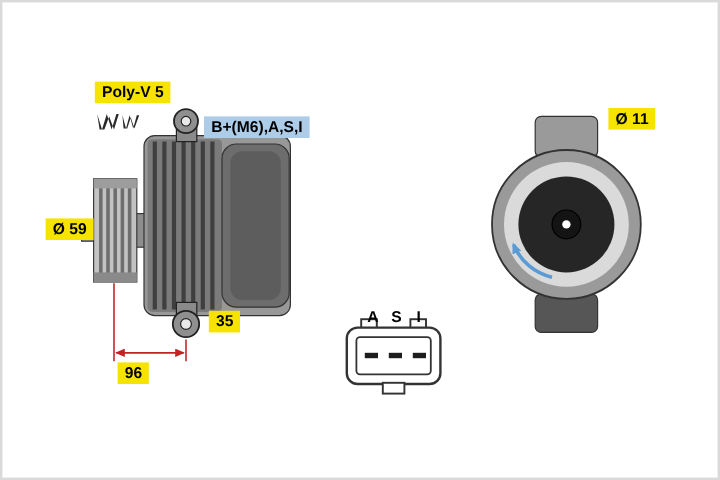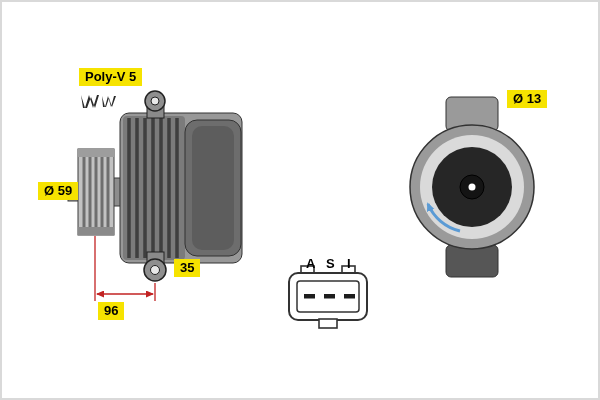--- a/index.html
+++ b/index.html
@@ -99,27 +99,28 @@
       <circle cx="470" cy="185" r="52" fill="#dadada"></circle>
       <circle cx="470" cy="185" r="40" fill="#262626"></circle>
       <circle cx="470" cy="185" r="12" fill="#141414" stroke="#000"></circle>
       <circle cx="470" cy="185" r="3.5" fill="#ffffff"></circle>
       <path d="M 458 229 A 46 46 0 0 1 426 202" fill="none" stroke="#5b9bd5" stroke-width="3" marker-end="url(#arrBlue)"></path>
     </g>
   </svg>
 
   <span class="tag yellow" style="left:77px;top:66px">Poly-V 5</span>
 
+  <span class="tag blue" style="left:168px;top:95px">B+(M6),A,S,I</span>
 
   <span class="tag yellow" style="left:36px;top:180px">Ø 59</span>
 
   <span class="tag yellow" style="left:172px;top:257px">35</span>
 
   <span class="tag yellow" style="left:96px;top:300px">96</span>
 
   <span class="pin-letter" style="left:304px;top:254px">A</span>
   <span class="pin-letter" style="left:324px;top:254px">S</span>
   <span class="pin-letter" style="left:345px;top:254px">I</span>
 
-  <span class="tag yellow" style="left:505px;top:88px">Ø 13</span>
+  <span class="tag yellow" style="left:505px;top:88px">Ø 11</span>
 
 
 </div>
 
 </body></html>

